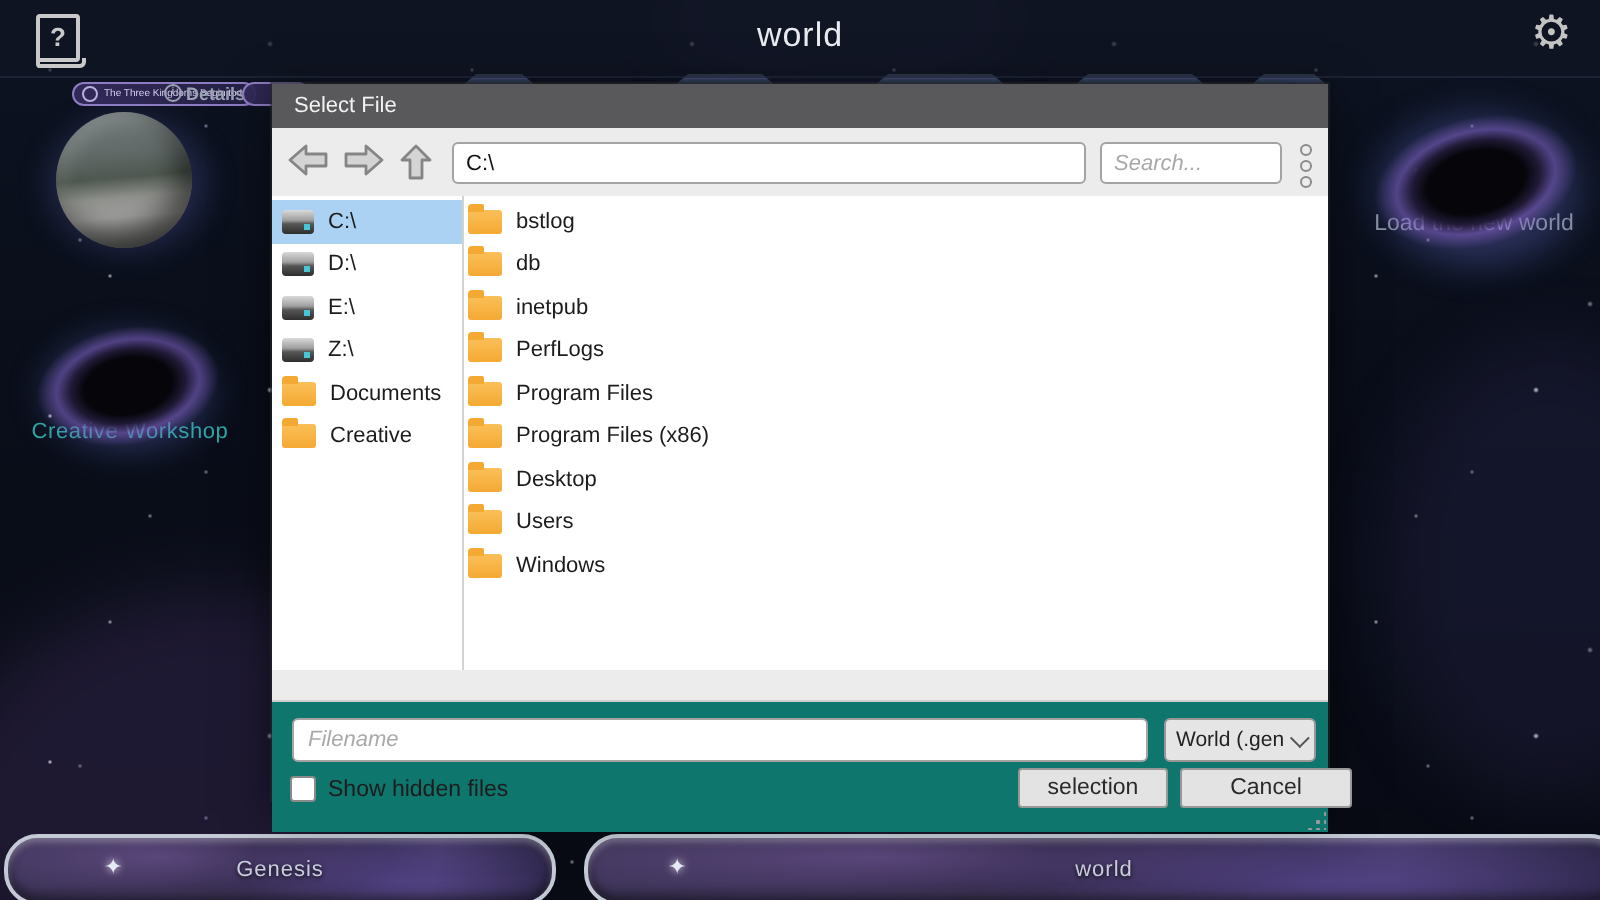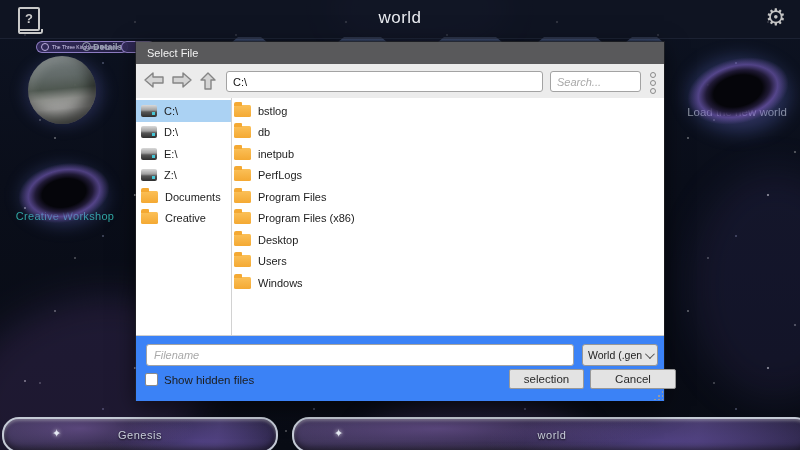--- a/index.html
+++ b/index.html
@@ -120,21 +120,21 @@
   .s-label,.f-label{font-size:11px;color:#1c1c1c;white-space:nowrap;}
   .drive-ic{width:16px;height:12px;border-radius:2px;position:relative;flex:0 0 auto;
     background:linear-gradient(180deg,#d9d9d9 0%,#a0a0a0 42%,#565656 58%,#2e2e2e 100%);}
   .drive-ic::after{content:'';position:absolute;right:2px;bottom:2px;width:3px;height:3px;background:#46c6d6;}
   .folder-ic{width:17px;height:12px;border-radius:1.5px;position:relative;flex:0 0 auto;
     background:linear-gradient(180deg,#fbc058 0%,#f4a933 100%);}
   .folder-ic::before{content:'';position:absolute;top:-3px;left:0;width:8px;height:4px;
     background:#f4a933;border-radius:2px 1px 0 0;}
   .files{position:absolute;left:90px;top:2px;right:0;height:235px;overflow:hidden;}
   .files .f-row{padding-left:8px;}
-  .dlg-footer{position:absolute;left:0;top:293px;right:0;height:65px;background:#3b82f6;
+  .dlg-footer{position:absolute;left:0;top:308px;right:0;height:65px;background:#0f766e;
     border-top:1px solid #cfcfcf;}
   .fname{position:absolute;left:10px;top:8px;width:428px;height:22px;box-sizing:border-box;
     border:1px solid #a3a3a3;border-radius:3px;background:#fff;font-size:11px;padding:0 7px;
     font-family:"Liberation Sans",sans-serif;}
   .filter{position:absolute;left:446px;top:8px;width:76px;height:22px;box-sizing:border-box;
     border:1px solid #979797;border-radius:3px;background:#e5e5e5;cursor:pointer;
     display:flex;align-items:center;padding:0 5px;gap:3px;}
   .filter .fval{font-size:10.5px;color:#222;white-space:nowrap;overflow:hidden;flex:1;}
   .chev{width:6px;height:6px;border-right:1.5px solid #555;border-bottom:1.5px solid #555;
     transform:rotate(45deg) translateY(-2px);flex:0 0 auto;}

